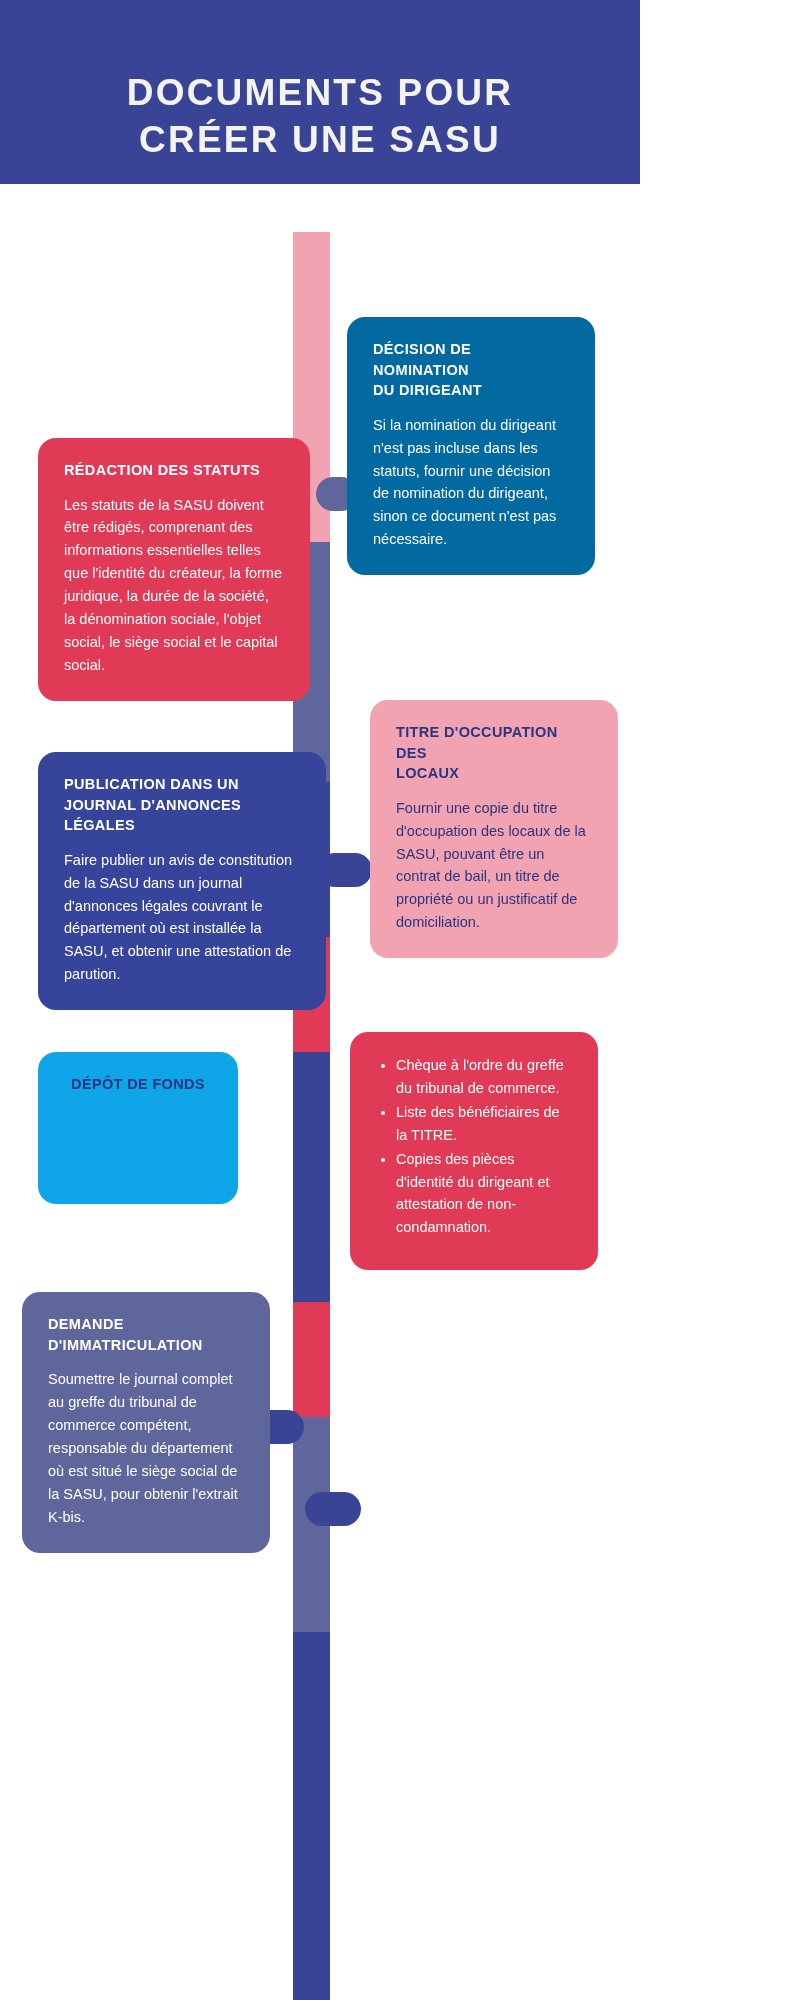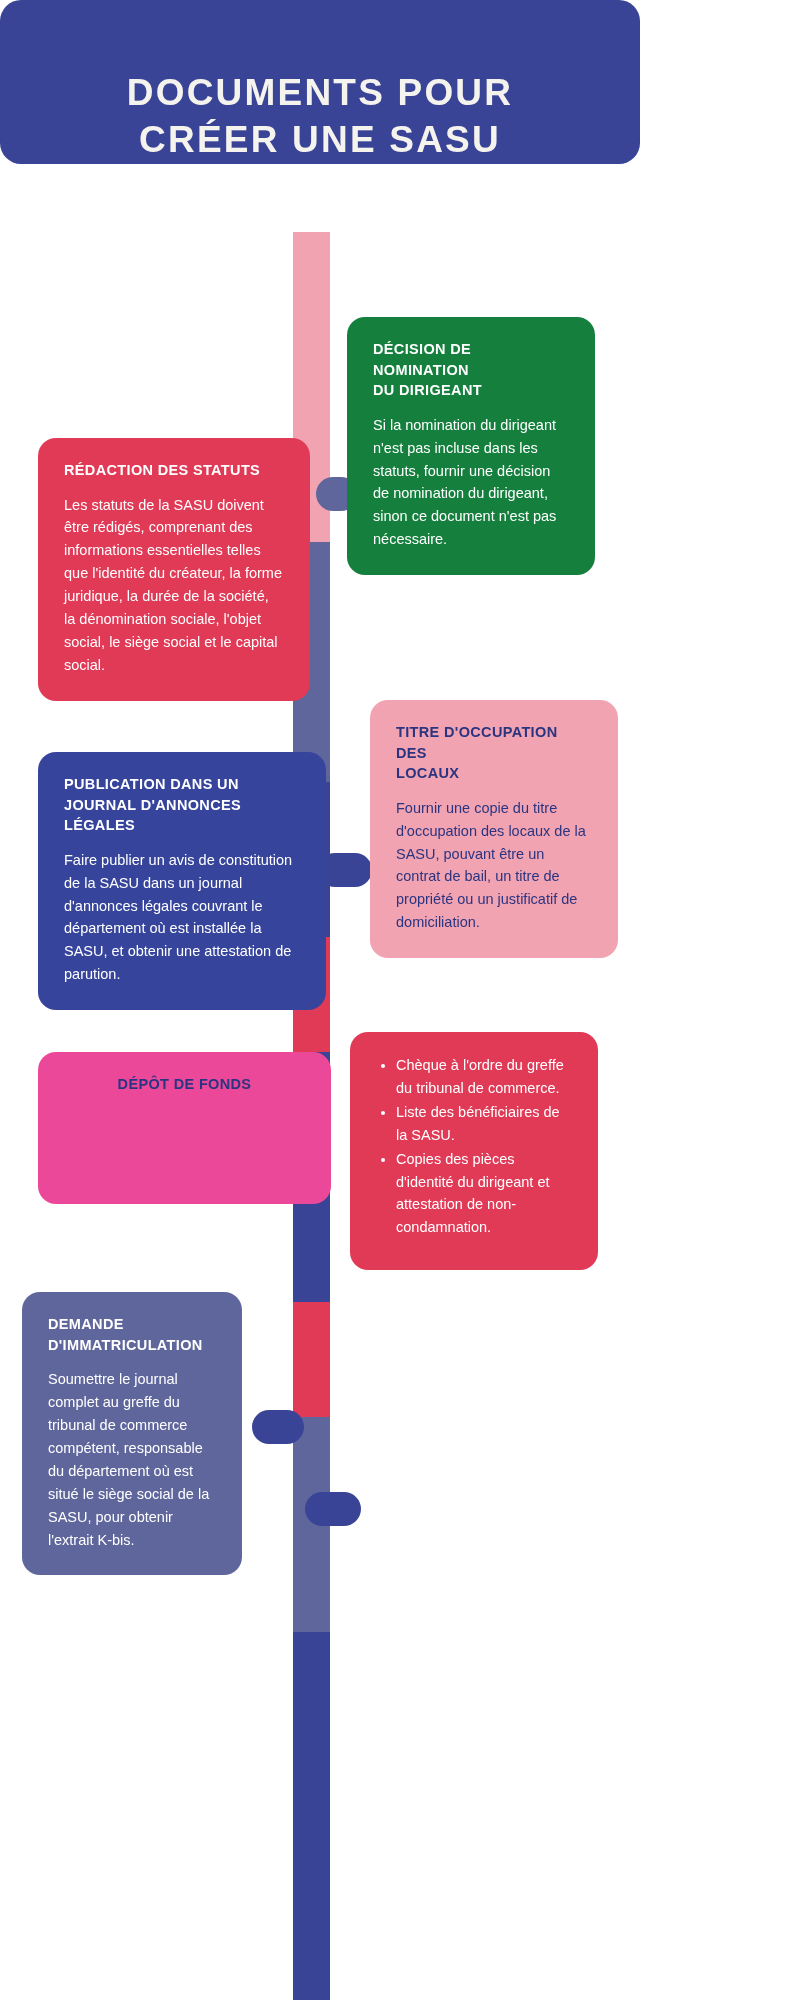--- a/index.html
+++ b/index.html
@@ -16,23 +16,22 @@
     height: 2000px;
     background: #ffffff;
     overflow: hidden;
   }
 
   
   #header {
     position: absolute;
     left: 0; top: 0;
     width: 640px;
-    height: 164px;
+    height: 184px;
     background: #3a4496;
-    border-radius: 21px;
   }
   #header-title {
     position: absolute;
     left: 0; top: 0;
     width: 640px;
     height: 232px;
     display: flex;
     flex-direction: column;
     align-items: center;
     justify-content: center;
@@ -120,46 +119,46 @@
       <div class="stub" style="left: 318px; top: 853px; width: 54px; background: rgb(58, 68, 150);"></div>
       <div class="stub" style="left: 252px; top: 1410px; width: 52px; background: rgb(58, 68, 150);"></div>
       <div class="stub" style="left: 305px; top: 1492px; width: 56px; background: rgb(58, 68, 150);"></div>
     </div>
 
   <div id="card-layer">
       <div class="card on-dark" style="left: 38px; top: 438px; width: 272px; min-height: 254px; background: rgb(224, 58, 86);">
         <div class="c-title">RÉDACTION DES STATUTS</div>
         <div class="c-body">Les statuts de la SASU doivent être rédigés, comprenant des informations essentielles telles que l'identité du créateur, la forme juridique, la durée de la société, la dénomination sociale, l'objet social, le siège social et le capital social.</div>
       </div>
-      <div class="card on-dark" style="left: 347px; top: 317px; width: 248px; min-height: 222px; background: #15803d;">
+      <div class="card on-dark" style="left: 347px; top: 317px; width: 248px; min-height: 222px; background: #0369a1;">
         <div class="c-title">DÉCISION DE NOMINATION
 DU DIRIGEANT</div>
         <div class="c-body">Si la nomination du dirigeant n'est pas incluse dans les statuts, fournir une décision de nomination du dirigeant, sinon ce document n'est pas nécessaire.</div>
       </div>
       <div class="card on-dark" style="left: 38px; top: 752px; width: 288px; min-height: 248px; background: rgb(54, 69, 155);">
         <div class="c-title">PUBLICATION DANS UN
 JOURNAL D'ANNONCES
 LÉGALES</div>
         <div class="c-body">Faire publier un avis de constitution de la SASU dans un journal d'annonces légales couvrant le département où est installée la SASU, et obtenir une attestation de parution.</div>
       </div>
       <div class="card on-light" style="left: 370px; top: 700px; width: 248px; min-height: 218px; background: rgb(241, 163, 178);">
         <div class="c-title">TITRE D'OCCUPATION DES
 LOCAUX</div>
         <div class="c-body">Fournir une copie du titre d'occupation des locaux de la SASU, pouvant être un contrat de bail, un titre de propriété ou un justificatif de domiciliation.</div>
       </div>
-      <div class="card on-light center-title" style="left: 38px; top: 1052px; width: 293px; min-height: 152px; background: #ec4899;">
+      <div class="card on-light center-title" style="left: 38px; top: 1052px; width: 200px; min-height: 152px; background: #0ea5e9;">
         <div class="c-title">DÉPÔT DE FONDS</div>
       </div>
       <div class="card on-dark" style="left: 350px; top: 1032px; width: 248px; min-height: 238px; background: rgb(224, 58, 86);">
         <ul class="c-list">
           <li>Chèque à l'ordre du greffe du tribunal de commerce.</li>
-          <li>Liste des bénéficiaires de la SASU.</li>
+          <li>Liste des bénéficiaires de la TITRE.</li>
           <li>Copies des pièces d'identité du dirigeant et attestation de non-condamnation.</li>
         </ul>
       </div>
-      <div class="card on-dark" style="left: 22px; top: 1292px; width: 220px; min-height: 228px; background: rgb(95, 102, 156);">
+      <div class="card on-dark" style="left: 22px; top: 1292px; width: 248px; min-height: 228px; background: rgb(95, 102, 156);">
         <div class="c-title">DEMANDE
 D'IMMATRICULATION</div>
         <div class="c-body">Soumettre le journal complet au greffe du tribunal de commerce compétent, responsable du département où est situé le siège social de la SASU, pour obtenir l'extrait K-bis.</div>
       </div>
     </div>
 
 </div>
 
 </body></html>

